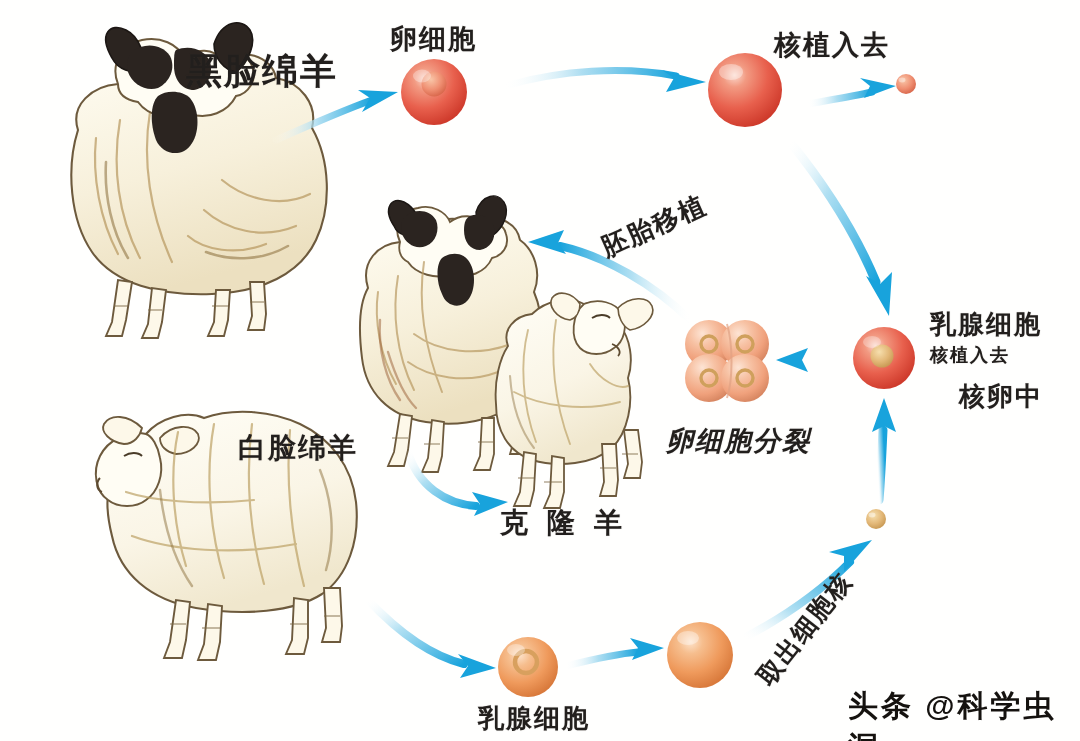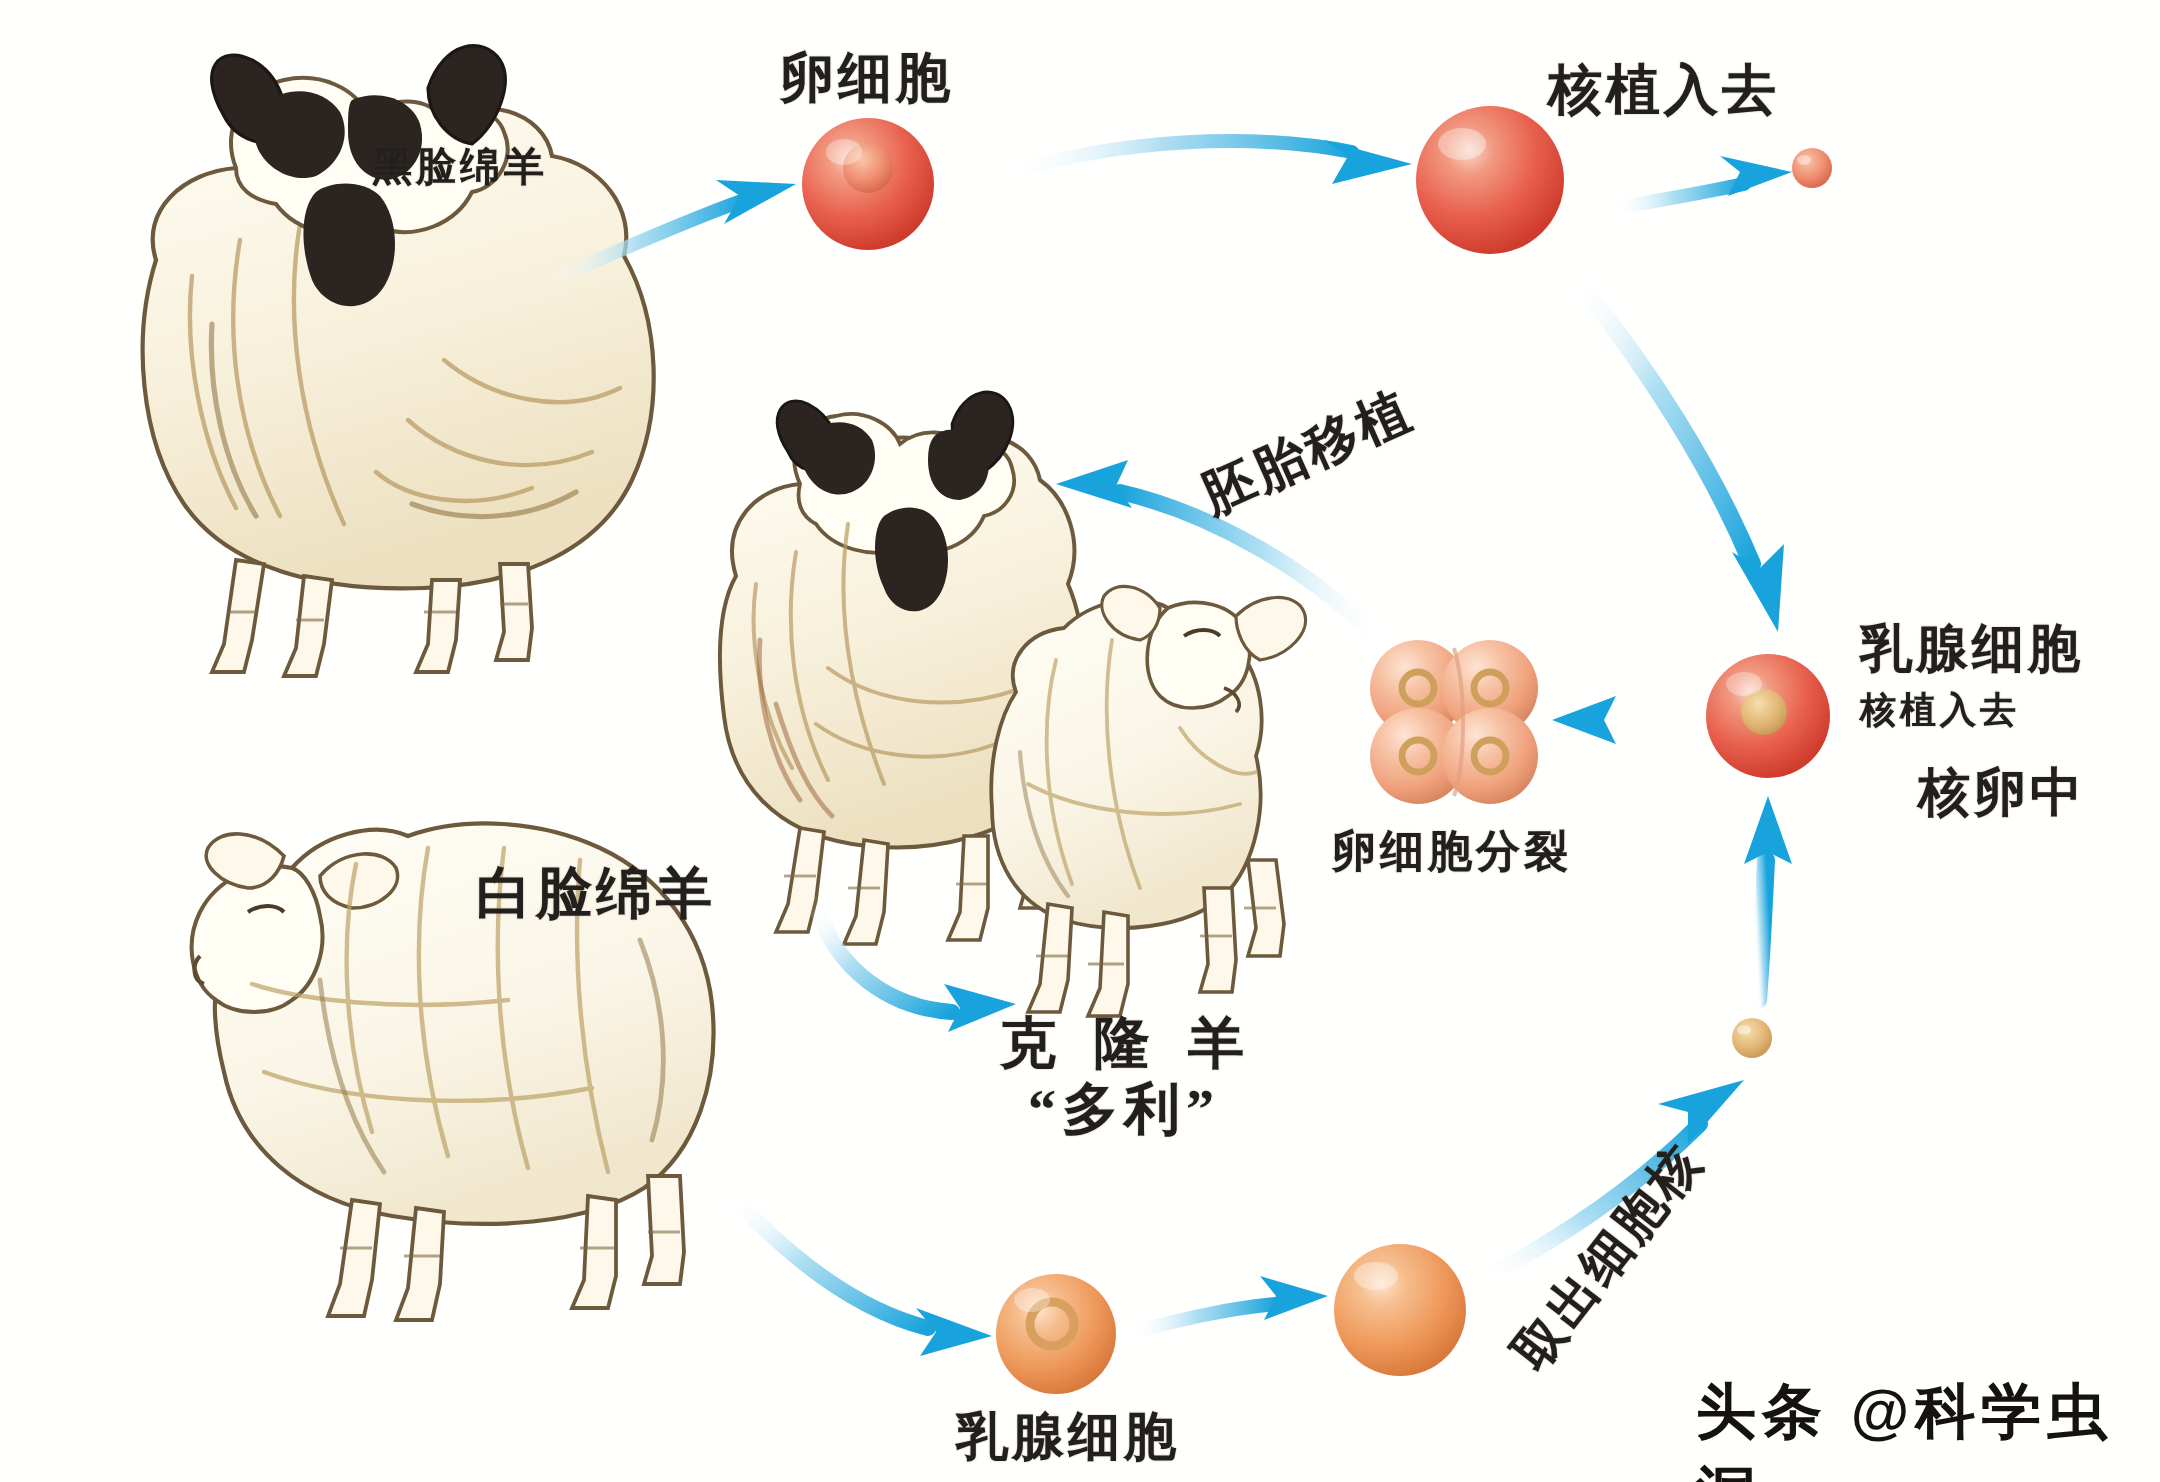--- a/index.html
+++ b/index.html
@@ -382,38 +382,37 @@
       <path d="M744,638 C786,616 822,590 850,562" stroke="url(#agC)" stroke-width="8" fill="none" stroke-linecap="round"></path>
       <path d="M872,540 L844,572 L844,556 L829,552 Z" fill="#18a3dc"></path>
     </g>
 
     <g>
       <path d="M879,500 C881,474 882,450 883,430" stroke="url(#agC)" stroke-width="9" fill="none" stroke-linecap="round"></path>
       <path d="M884,398 L872,432 L884,426 L896,432 Z" fill="#18a3dc"></path>
     </g>
   </svg>
 
-  <div class="lbl" style="left:186px; top:72px; font-size:20px;">黑脸绵羊</div>
+  <div class="lbl" style="left:186px; top:48px; font-size:36px;">黑脸绵羊</div>
 
   <div class="lbl" style="left:390px; top:22px; font-size:27px;">卵细胞</div>
 
   <div class="lbl" style="left:774px; top:28px; font-size:27px;">核植入去</div>
 
   <div class="lbl" style="left:596px; top:234px; font-size:26px; transform:rotate(-24deg); transform-origin:left top;">胚胎移植</div>
 
   <div class="lbl" style="left:930px; top:308px; font-size:26px;">乳腺细胞</div>
   <div class="lbl" style="left:930px; top:344px; font-size:18px;text-align:right;">核植入去</div>
   <div class="lbl" style="left:930px; top:380px; font-size:26px;margin-left:29px;">核卵中</div>
 
-  <div class="lbl" style="left:666px; top:412px; font-size:22px;">卵细胞分裂</div>
+  <div class="lbl" style="left:666px; top:424px; font-size:27px;font-style:italic;">卵细胞分裂</div>
 
   <div class="lbl" style="left:776px; top:660px; font-size:25px; transform:rotate(-52deg); transform-origin:left bottom;">取出细胞核</div>
 
   <div class="lbl" style="left:500px; top:505px; font-size:28px; letter-spacing:6px;">克 隆 羊</div>
-  <div class="lbl" style="left:514px; top:538px; font-size:28px; letter-spacing:3px;">“多利”</div>
 
   <div class="lbl" style="left:238px; top:430px; font-size:28px;">白脸绵羊</div>
 
   <div class="lbl" style="left:478px; top:702px; font-size:26px;">乳腺细胞</div>
 
   <div class="wm" style="left:848px; top:686px; font-size:30px;">头条 @科学虫洞</div>
 
 </div>
 
 </body></html>

